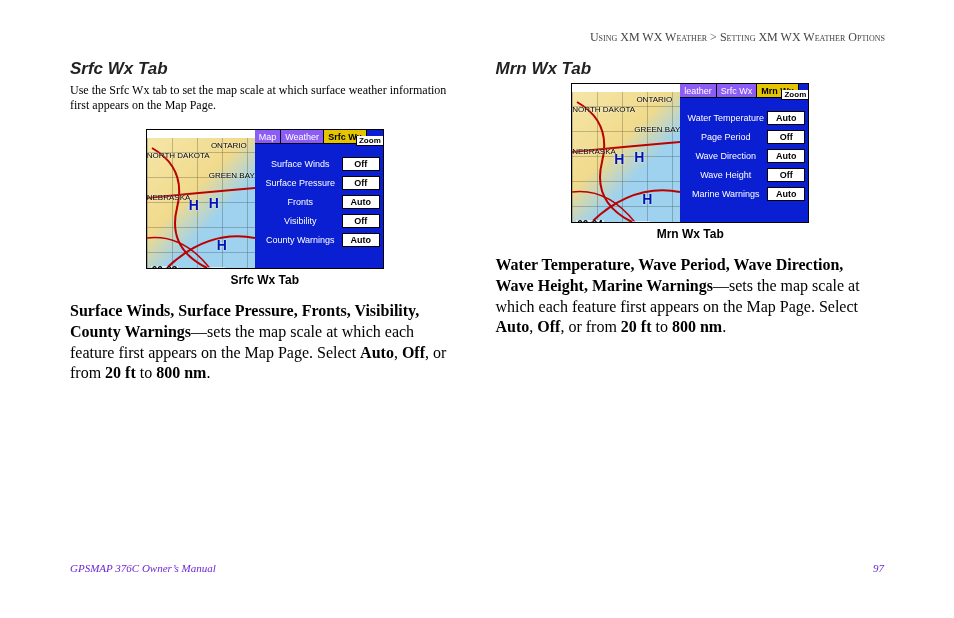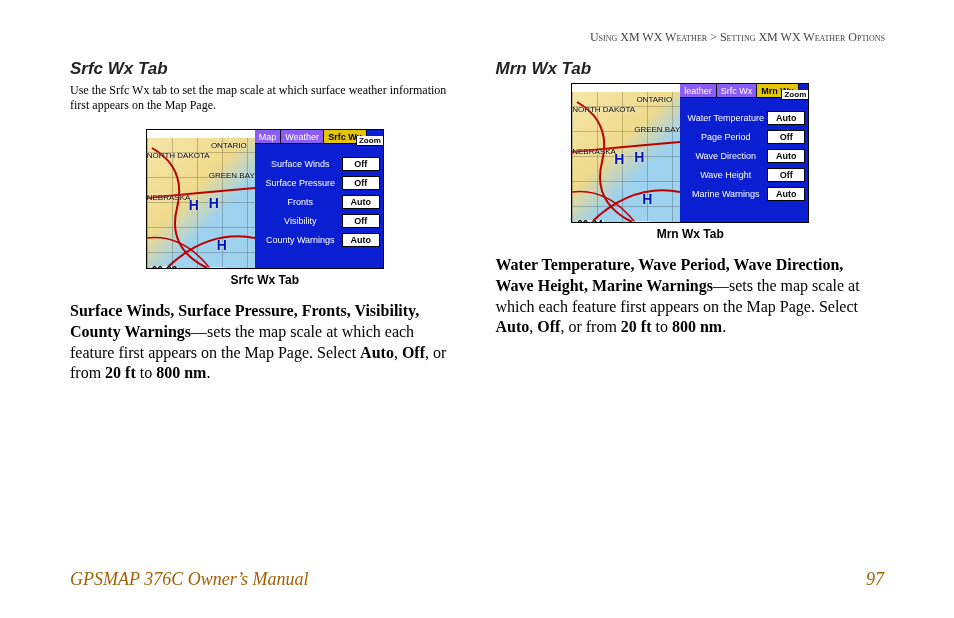--- a/index.html
+++ b/index.html
@@ -27,21 +27,21 @@
   .device .tabs .tab { font:9px/14px Arial; padding:0 4px; background:#8b5cf6; color:#fff; border-right:1px solid #001; white-space:nowrap; }
   .device .tabs .tab.active { background:#e5c500; color:#000; font-weight:bold; }
   .device .zoom { font:bold 8px/10px Arial; color:#000; background:#fff; position:absolute; top:6px; right:0; height:10px; padding:0 2px; border-bottom:1px solid #001; border-left:1px solid #001;}
   .device .rows { position:absolute; top:24px; left:0; right:0; }
   .device .row { display:flex; align-items:center; height:19px; padding:0 3px 0 4px; }
   .device .row .lbl { flex:1; font:9px/10px Arial; color:#fff; }
   .device .row .val { width:38px; height:14px; background:#fff; border:1px solid #000; font:bold 9px/12px Arial; text-align:center; }
   .caption { font-family: Helvetica, Arial, sans-serif; font-weight: bold; font-size: 12px; text-align:center; margin-top:4px; }
   .desc { font-size: 16px; line-height: 1.3; margin-top:14px; }
   .desc b { font-weight: bold; }
-  .footer { position:absolute; left:70px; right:70px; bottom:28px; display:flex; justify-content:space-between; font-style:italic; font-family:"Times New Roman",serif; font-size:18px; color:#a16207; }
+  .footer { position:absolute; left:70px; right:70px; bottom:44px; display:flex; justify-content:space-between; font-style:italic; font-family:"Times New Roman",serif; font-size:11px; color:#6d28d9; }
 </style>
 </head>
 <body>
 
 <div class="page">
   <div class="breadcrumb">
     <span>Using XM WX Weather</span><span> &gt; </span><span>Setting XM WX Weather Options</span>
   </div>
 
   <div class="columns">

